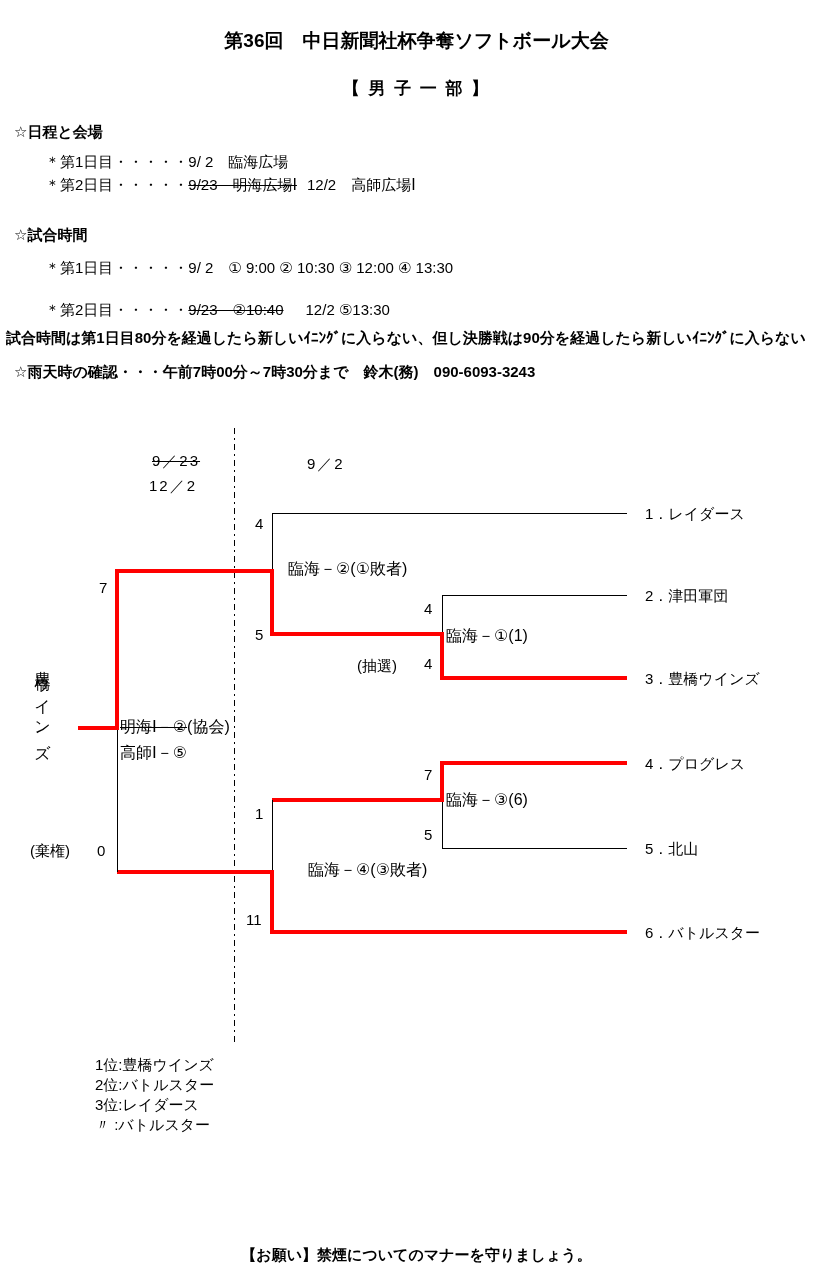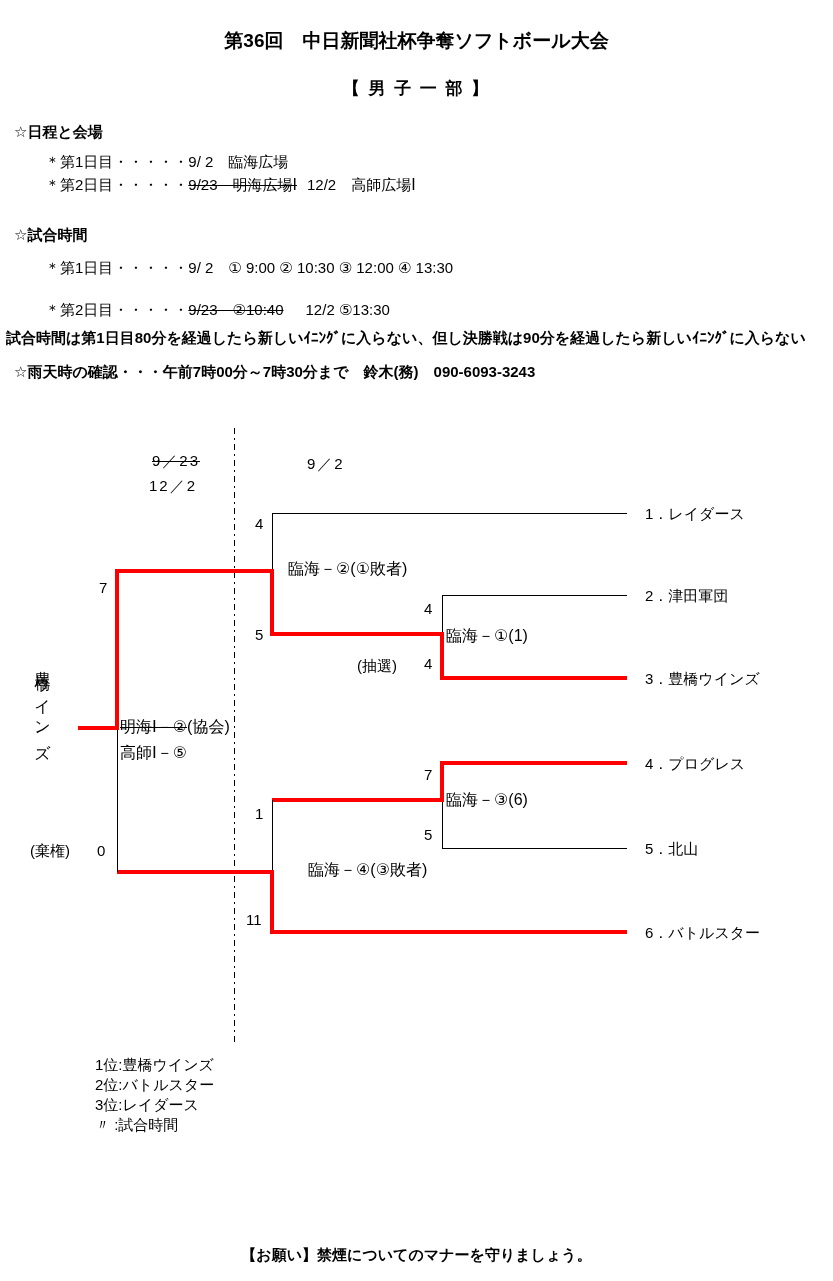--- a/index.html
+++ b/index.html
@@ -112,17 +112,17 @@
   <div class="abs fs15" style="left:246px;top:911px;">11</div>
   <div class="abs fs15" style="left:99px;top:579px;">7</div>
   <div class="abs fs15" style="left:97px;top:842px;">0</div>
   <div class="abs fs15" style="left:30px;top:842px;">(棄権)</div>
 
   <div class="abs fs16 vtext" style="left:33px;top:658px;">豊橋ウインズ</div>
 
   <div class="abs fs15" style="left:95px;top:1056px;">1位:豊橋ウインズ</div>
   <div class="abs fs15" style="left:95px;top:1076px;">2位:バトルスター</div>
   <div class="abs fs15" style="left:95px;top:1096px;">3位:レイダース</div>
-  <div class="abs fs15" style="left:95px;top:1116px;">〃 :試合時間</div>
+  <div class="abs fs15" style="left:95px;top:1116px;">〃 :バトルスター</div>
 
   <div class="abs center bold fs15" style="top:1246px;">【お願い】禁煙についてのマナーを守りましょう。</div>
 
 </div>
 
 </body></html>

